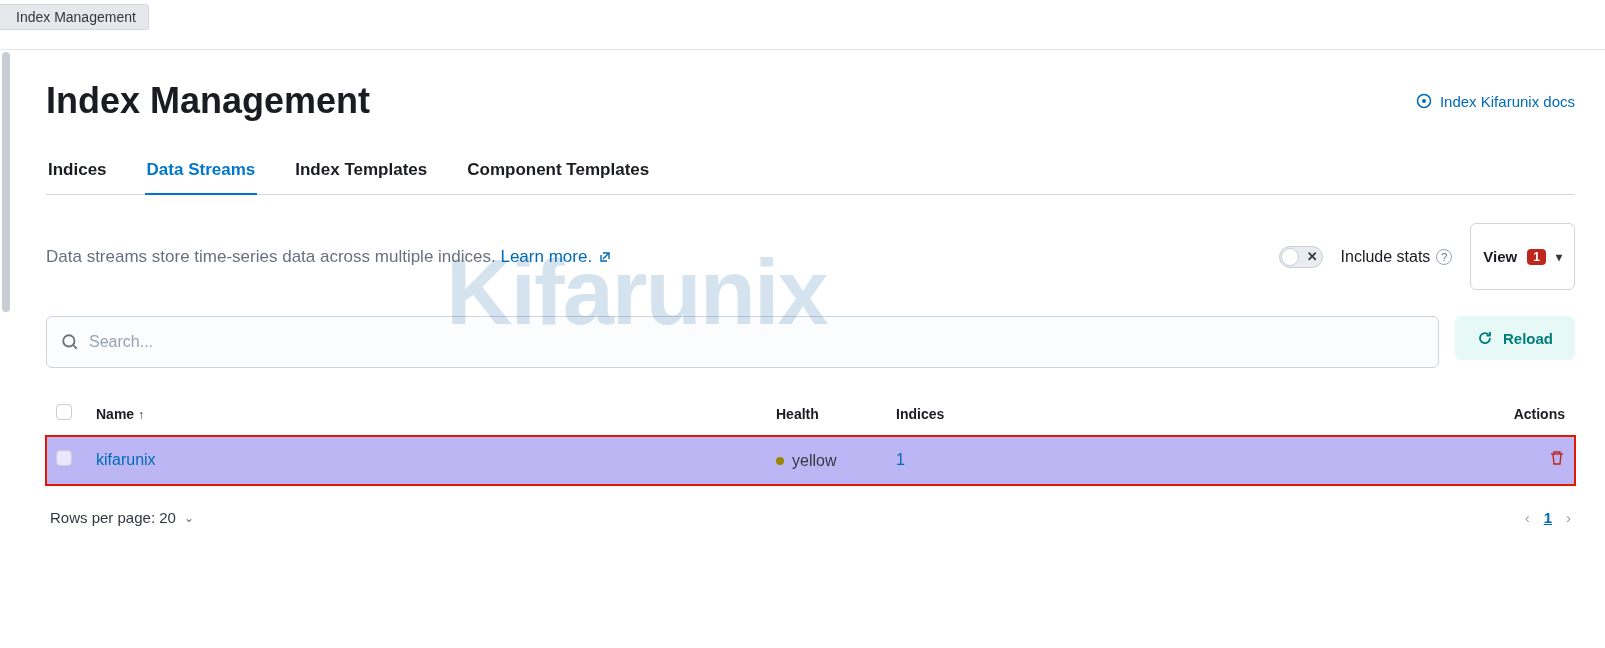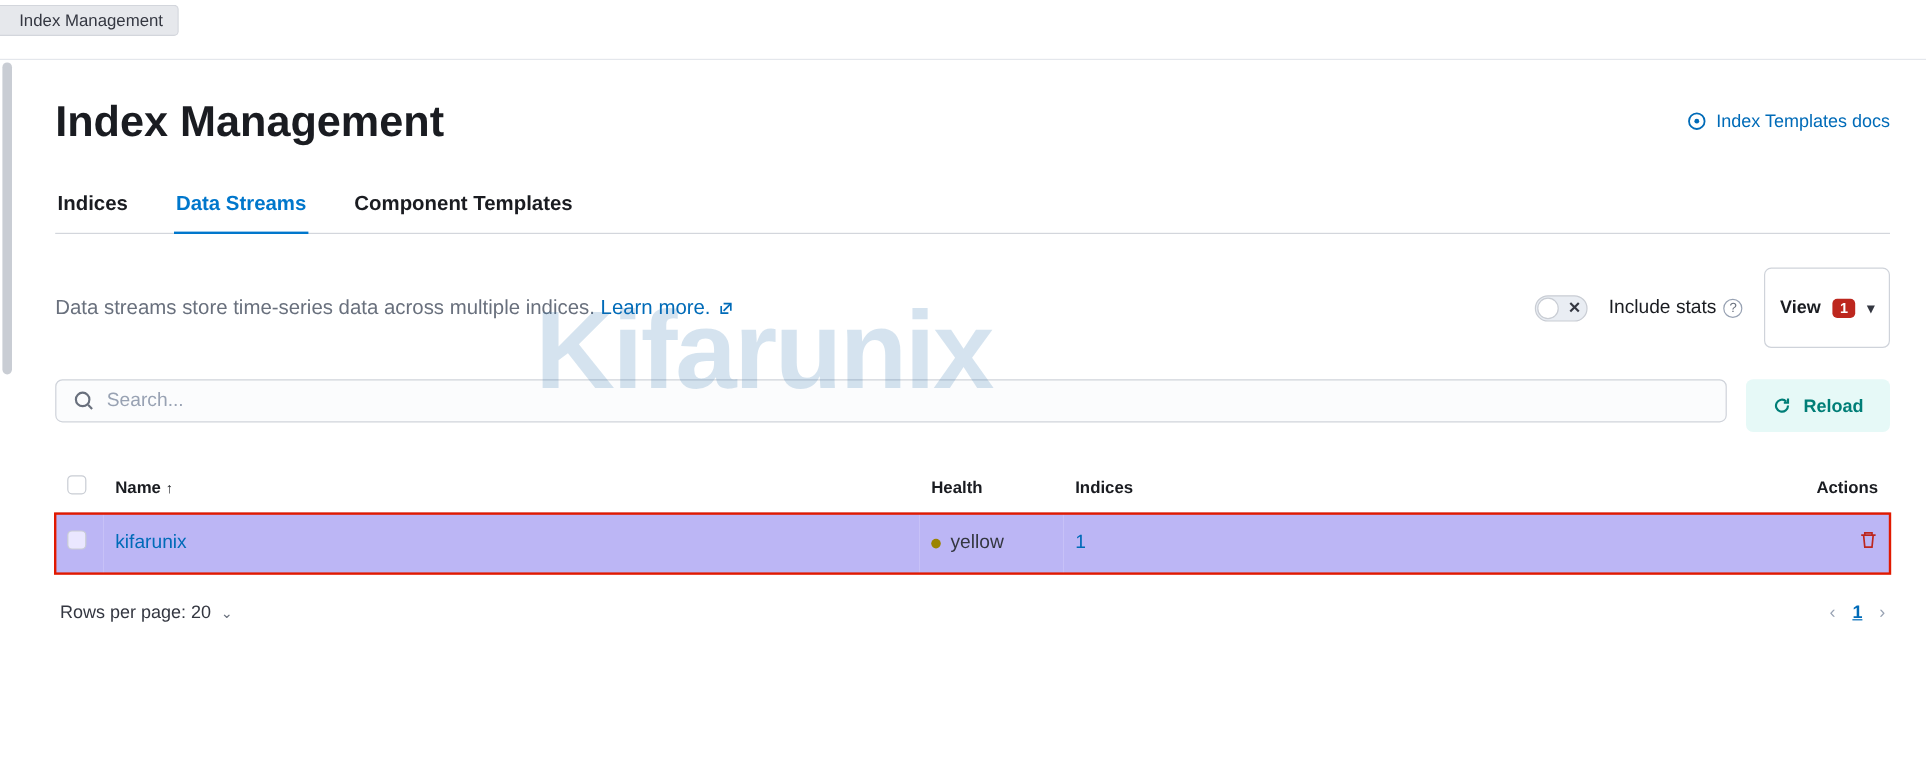--- a/index.html
+++ b/index.html
@@ -171,21 +171,21 @@
   .search-row {
     display: flex;
     gap: 16px;
     margin-bottom: 24px;
   }
   .search-box {
     flex: 1;
     border: 1px solid #cfd3da;
     background: #fbfcfd;
     border-radius: 6px;
-    height: 36px;
+    height: 52px;
     display: flex;
     align-items: center;
     padding: 16px 14px;
     gap: 10px;
     color: #98a2b3;
   }
   .search-box input {
     border: none; outline: none; background: transparent;
     flex: 1; font-size: 16px; color: #343741;
   }
@@ -318,27 +318,28 @@
     <div class="big">Kifarunix</div>
   </div>
 
   <div class="page-header">
     <h1 class="page-title">Index Management</h1>
     <a class="docs-link">
       <svg viewBox="0 0 16 16" fill="none" stroke="#006bb8" stroke-width="1.5">
         <circle cx="8" cy="8" r="6.5"></circle>
           <circle cx="8" cy="8" r="2" fill="#006bb8" stroke="none"></circle>
       </svg>
-      <span>Index Templates docs</span>
+      <span>Index Kifarunix docs</span>
     </a>
   </div>
 
   <div class="tabs">
     <div class="tab">Indices</div>
     <div class="tab active">Data Streams</div>
+    <div class="tab">Index Templates</div>
     <div class="tab">Component Templates</div>
   </div>
 
   <div class="subheader">
     <div class="desc">
       <span>Data streams store time-series data across multiple indices. </span>
       <a>
         <span>Learn more.</span>
         <svg viewBox="0 0 12 12" fill="none" stroke="#006bb8" stroke-width="1.4">
           <path d="M4 2h6v6"></path>

